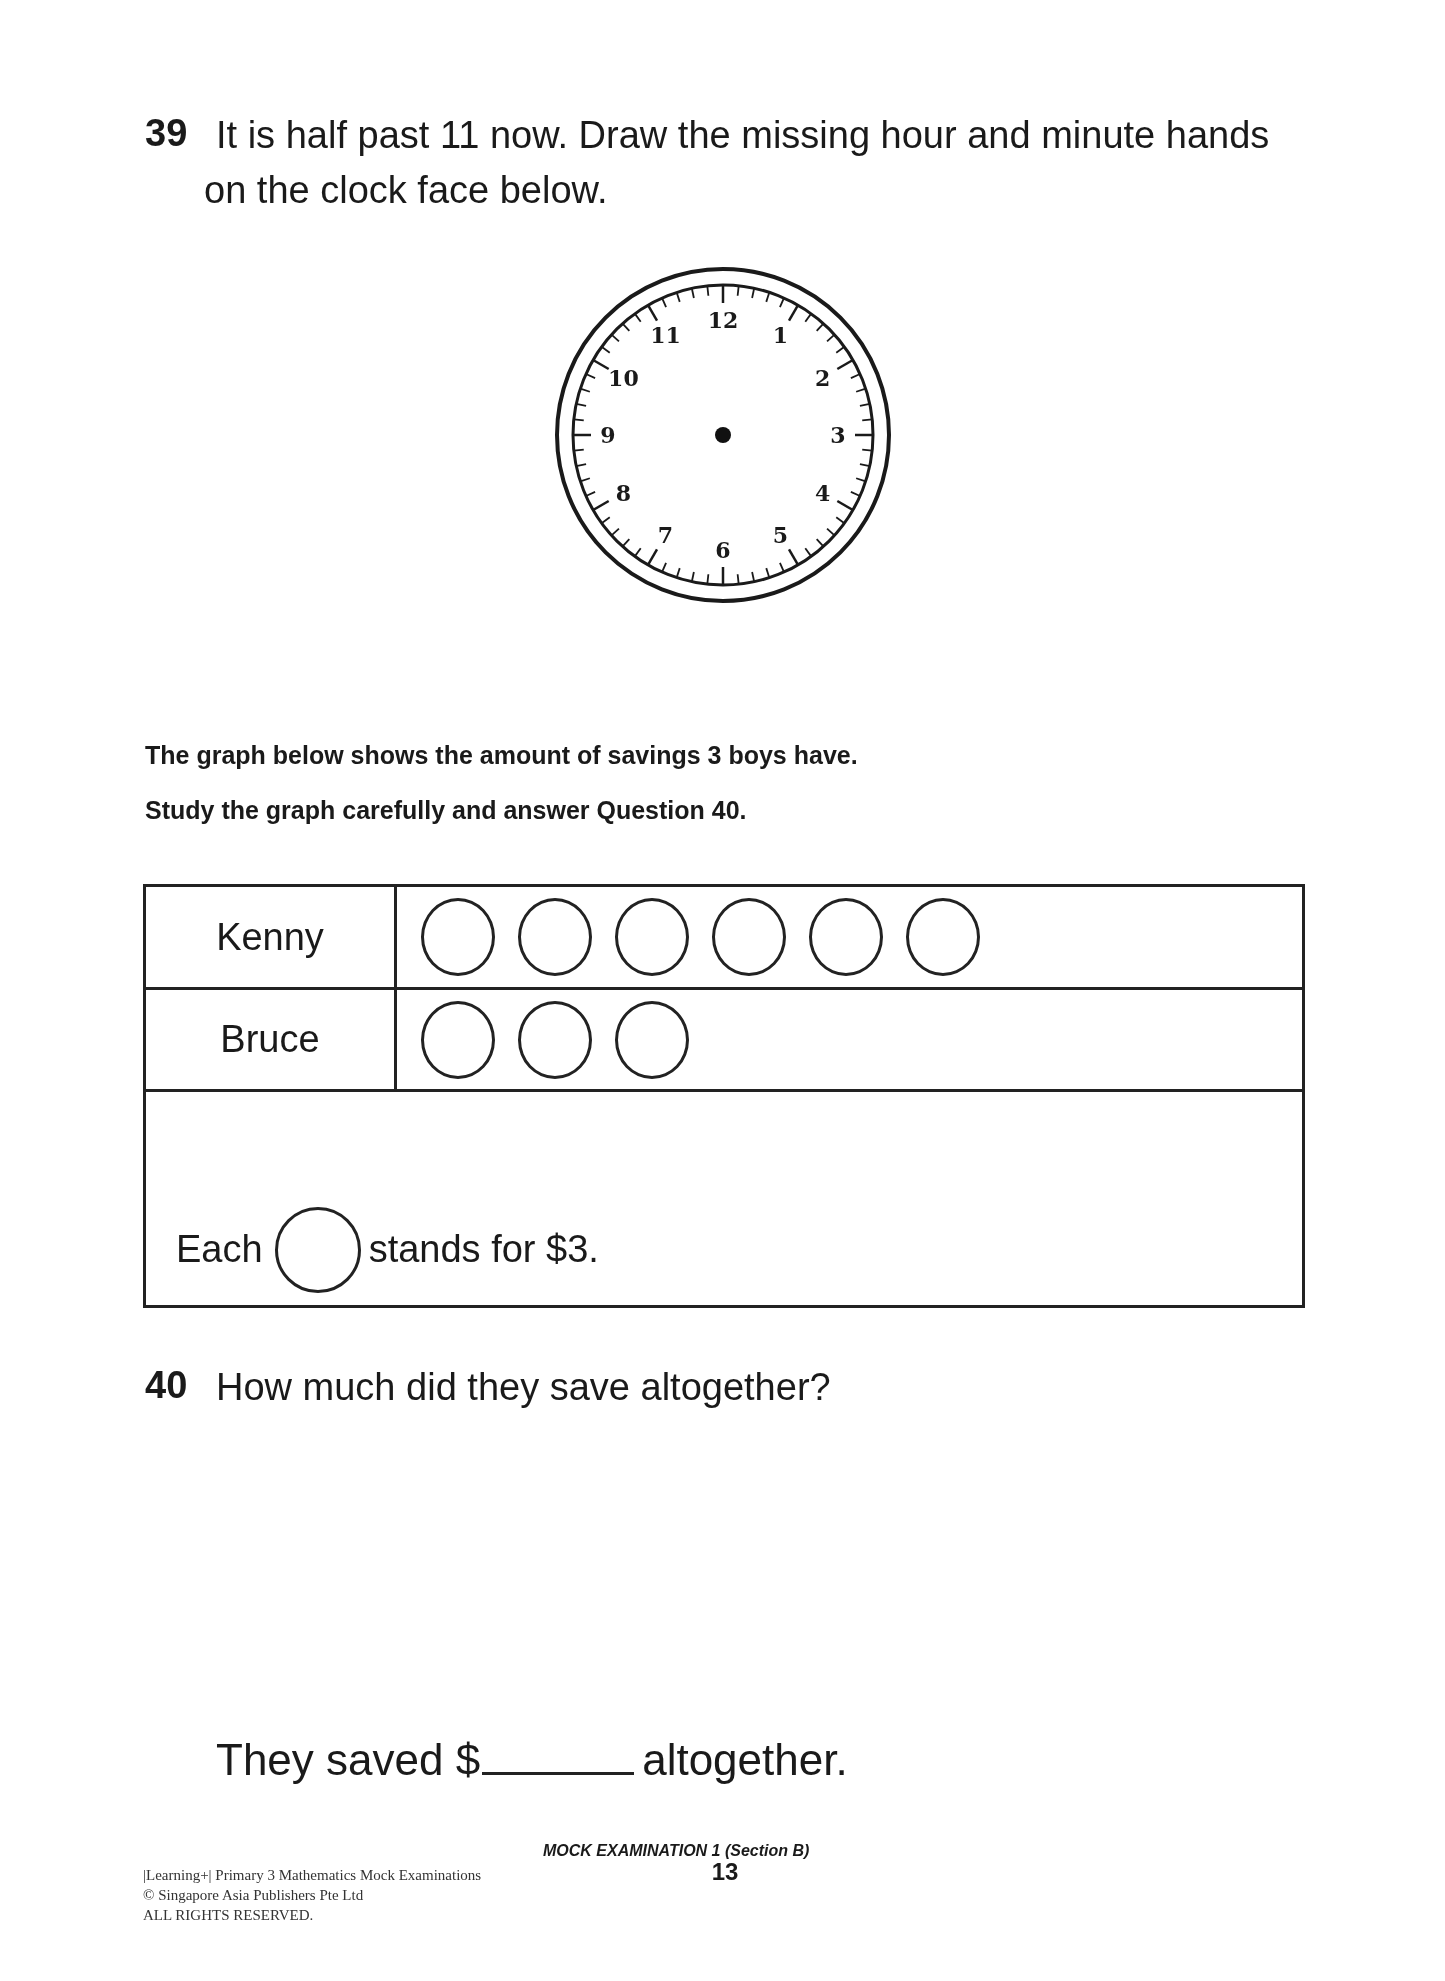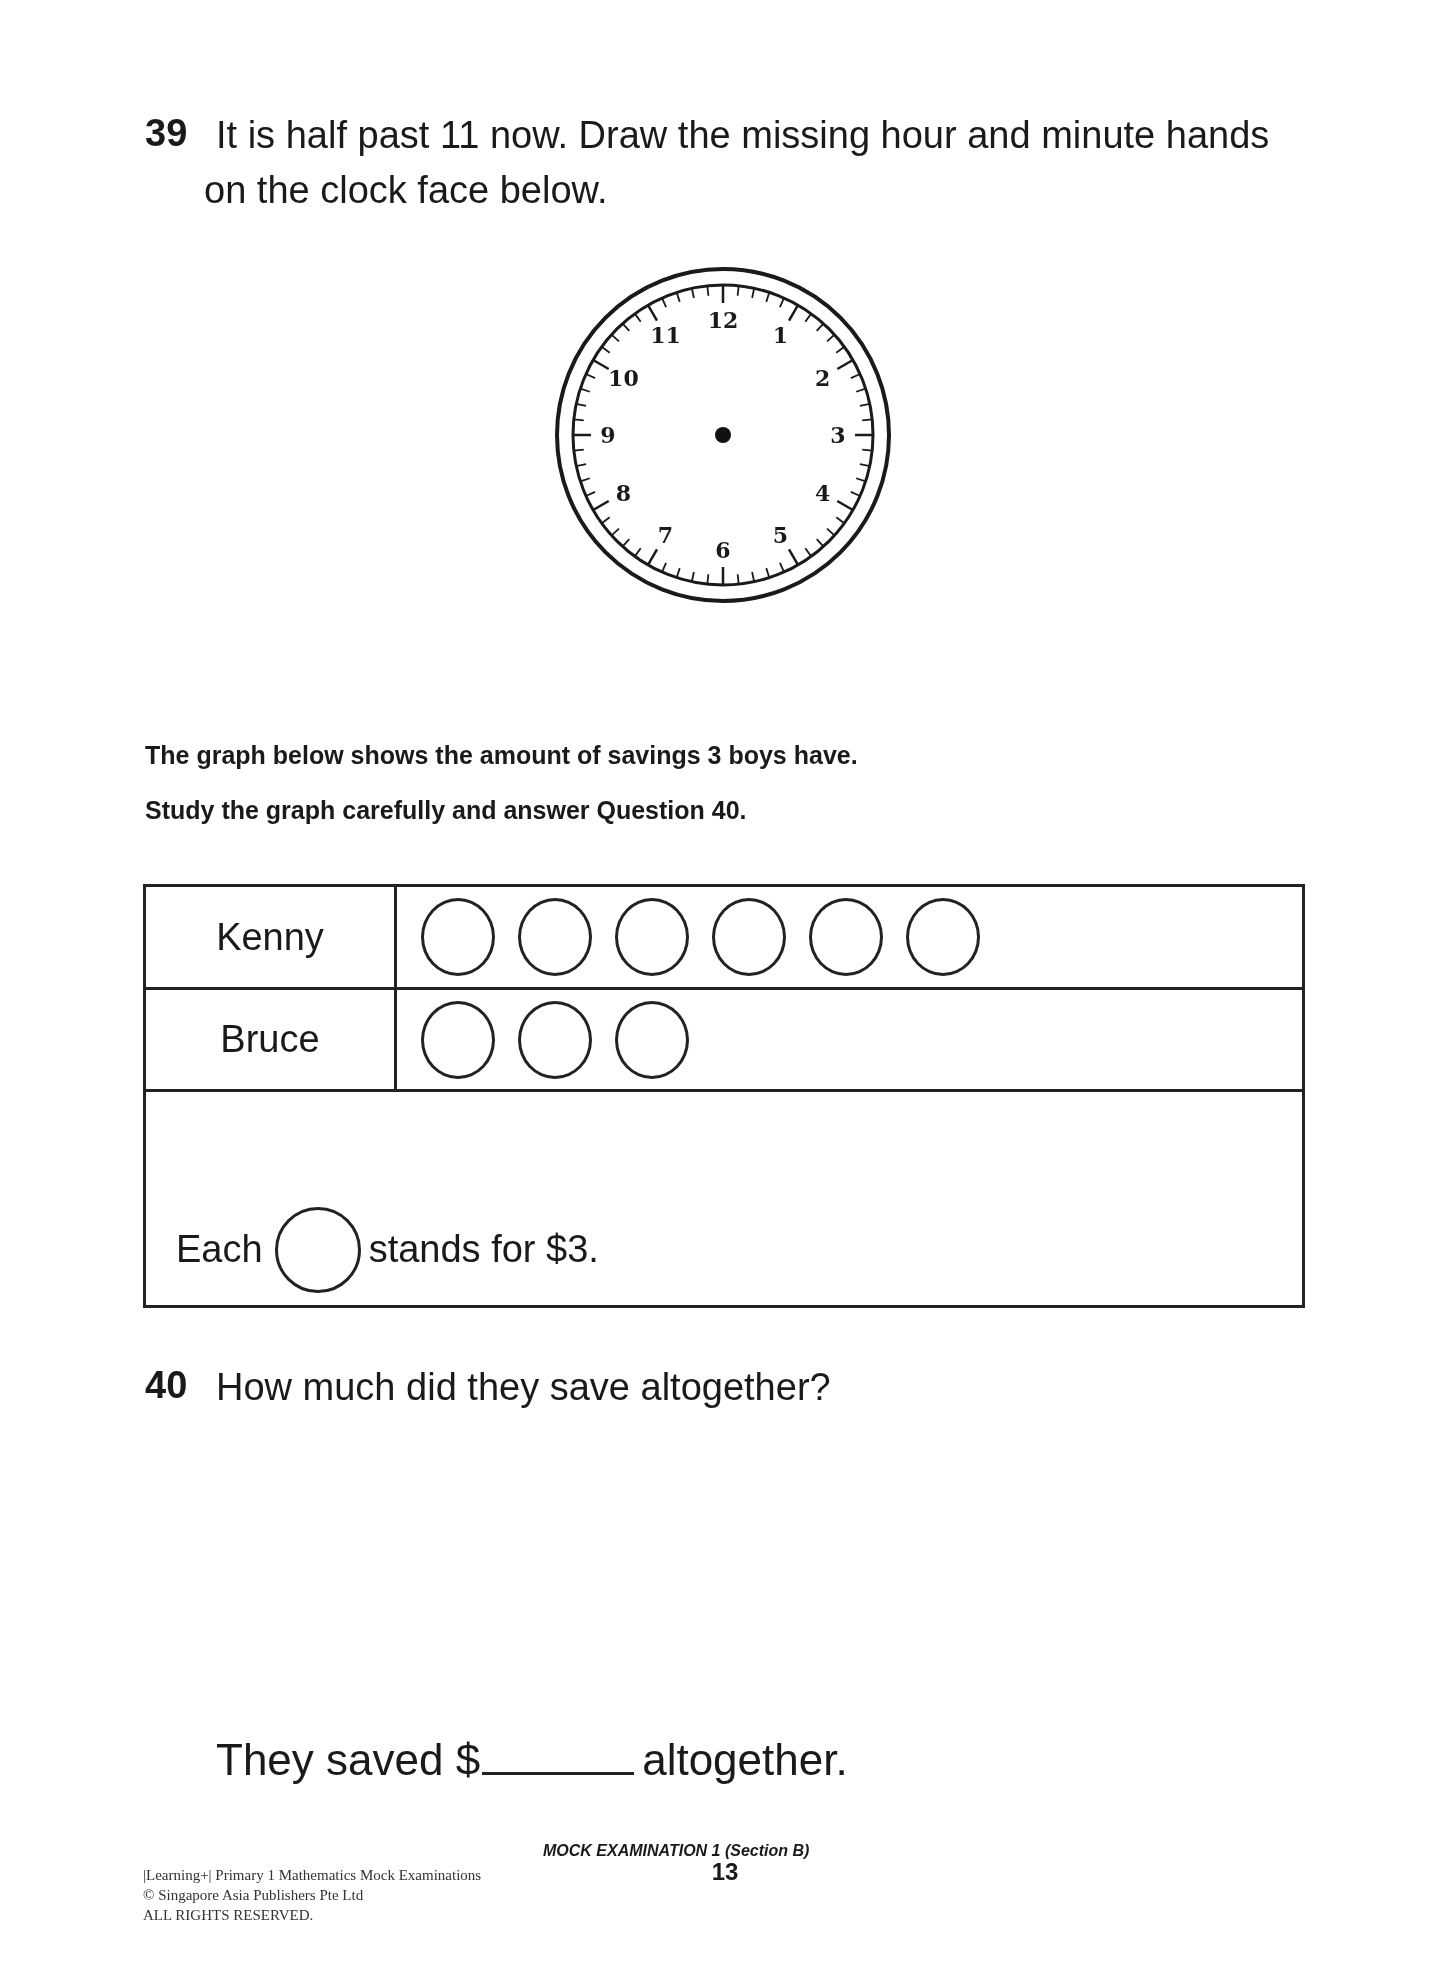--- a/index.html
+++ b/index.html
@@ -156,18 +156,18 @@
 <div>
   <span class="qnum" style="left:145px; top:1364px;">40</span>
   <span class="q" style="left:216px; top:1360px;">How much did they save altogether?</span>
 </div>
 
 <div class="answer">
   <span>They saved $</span><span class="blank"></span><span>altogether.</span>
 </div>
 
 <div class="footer-left">
-  <div>|Learning+| Primary 1 Mathematics Mock Examinations</div>
+  <div>|Learning+| Primary 3 Mathematics Mock Examinations</div>
   <div>© Singapore Asia Publishers Pte Ltd</div>
   <div>ALL RIGHTS RESERVED.</div>
 </div>
 <div class="page-num">13</div>
 <div class="section">MOCK EXAMINATION 1 (Section B)</div>
 
 </body></html>

